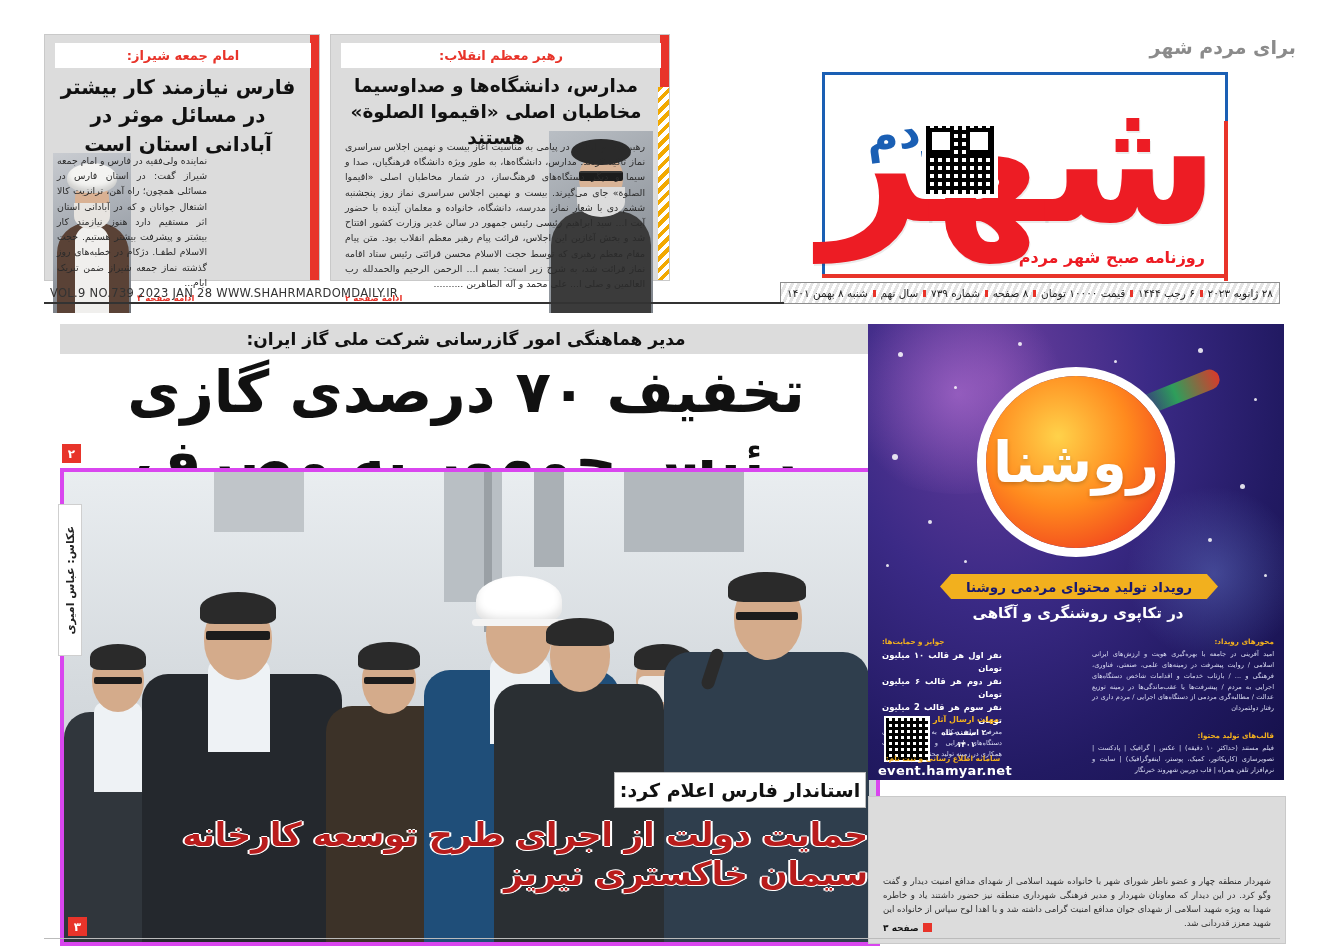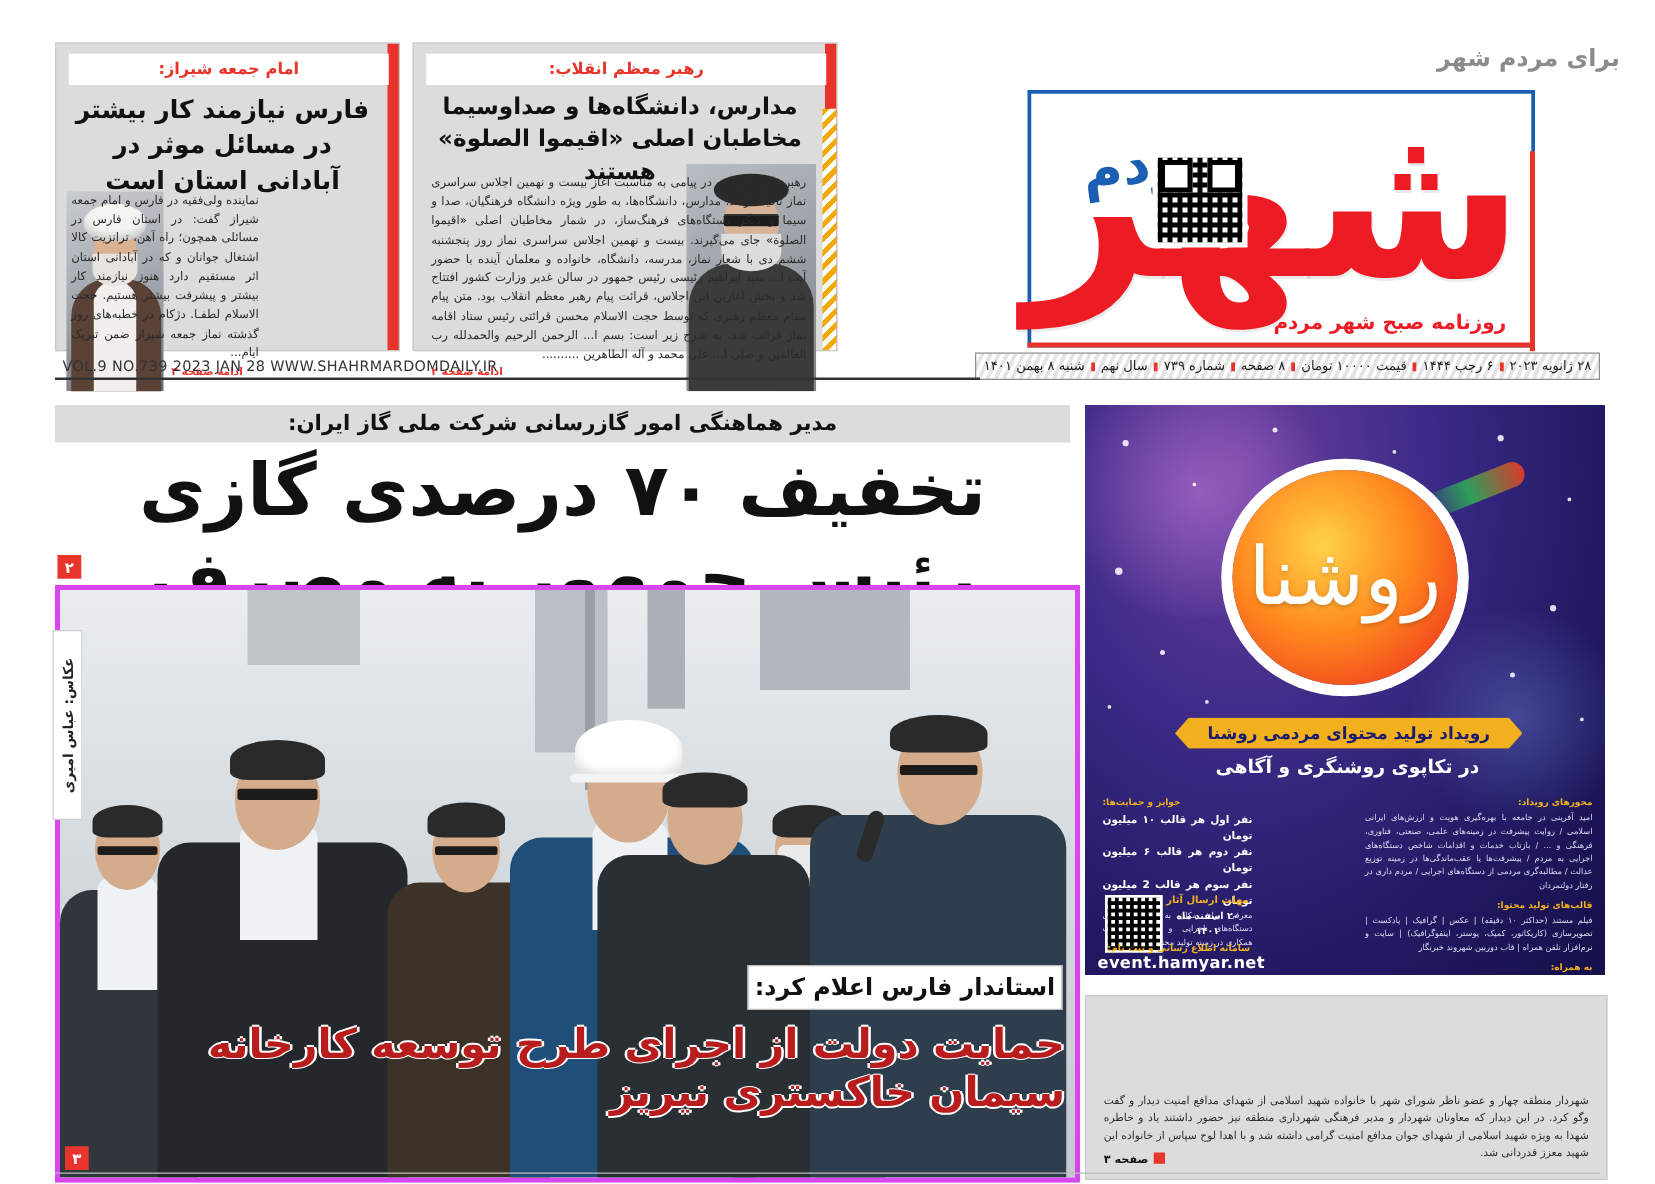--- a/index.html
+++ b/index.html
@@ -83,21 +83,21 @@
   .datestrip{position:absolute;left:44px;top:284px;width:1236px;height:20px;}
   .dateline-en{position:absolute;left:6px;top:2px;font-size:11.5px;color:#333;letter-spacing:.3px;direction:ltr;}
   .rule{position:absolute;left:44px;top:302px;width:740px;height:2px;background:#333;}
   .datebox{position:absolute;right:0;top:-2px;width:500px;height:22px;border:1px solid #8d8d8d;
      background:repeating-linear-gradient(115deg,#ffffff 0 3px,#e4e4e4 3px 6px);
      display:flex;align-items:center;justify-content:center;gap:5px;padding:0 6px;box-sizing:border-box;}
   .dateitem{font-size:10.5px;color:#222;white-space:nowrap;}
   .dot{width:7px;height:7px;background:#e8342a;display:inline-block;}
 
   
-  .leadwrap{position:absolute;left:44px;top:324px;width:812px;height:600px;}
+  .leadwrap{position:absolute;left:60px;top:324px;width:812px;height:600px;}
   .lead-kicker{position:absolute;left:0;top:0;width:812px;height:30px;background:#dcdcdc;
      display:flex;align-items:center;justify-content:center;}
   .lead-kicker span{font-size:17px;font-weight:bold;color:#111;}
   .lead-head{position:absolute;left:0;top:34px;width:812px;text-align:center;
      font-size:58px;font-weight:bold;color:#111;line-height:1.2;letter-spacing:-1px;}
   .pagebadge{position:absolute;width:19px;height:19px;background:#e8342a;color:#fff;
      font-size:12px;font-weight:bold;display:flex;align-items:center;justify-content:center;}
   .badge-top{left:2px;top:120px;}
 
   
@@ -142,21 +142,21 @@
      background:radial-gradient(ellipse at 30% 12%,#6b3f9e 0%,#3b2a86 38%,#221a63 70%,#141049 100%);}
   .star{position:absolute;background:#fff;border-radius:50%;opacity:.85;}
   .nebula{position:absolute;left:-40px;top:-30px;width:260px;height:200px;border-radius:50%;
      background:radial-gradient(circle,rgba(190,120,220,.55),rgba(120,60,170,0) 65%);}
   .nebula2{position:absolute;right:-30px;top:160px;width:200px;height:180px;border-radius:50%;
      background:radial-gradient(circle,rgba(120,150,230,.35),rgba(60,80,170,0) 65%);}
   .adlogo{position:absolute;left:118px;top:52px;width:180px;height:172px;border-radius:50%;
      background:radial-gradient(circle at 40% 35%,#ffd24a,#ff8a1e 45%,#f4511e 75%,#d8361a 100%);
      box-shadow:0 0 0 9px #ffffff;}
   .adlogo-word{position:absolute;inset:0;display:flex;align-items:center;justify-content:center;
-     color:#fff;font-size:64px;font-weight:normal;letter-spacing:-3px;text-shadow:0 2px 4px rgba(0,0,0,.2);}
+     color:#fff;font-size:56px;font-weight:bold;letter-spacing:-3px;text-shadow:0 2px 4px rgba(0,0,0,.2);}
   .comet{position:absolute;left:268px;top:58px;width:86px;height:20px;border-radius:12px;
      background:linear-gradient(90deg,rgba(255,255,255,0) 0%,#2e9e5b 45%,#d93a2b 100%);transform:rotate(-22deg);}
   .adband{position:absolute;left:72px;top:250px;width:278px;height:25px;background:#f2b01e;
      display:flex;align-items:center;justify-content:center;
      clip-path:polygon(4% 0,96% 0,100% 50%,96% 100%,4% 100%,0 50%);}
   .adband span{font-size:13.5px;font-weight:bold;color:#1a1a6e;}
   .adsub{position:absolute;left:40px;top:280px;width:340px;text-align:center;
      font-size:15px;font-weight:bold;color:#ffffff;}
   .adcol{position:absolute;font-size:6.6px;line-height:1.65;color:#d9dcf2;text-align:justify;}
   .adcol-r{right:10px;top:312px;width:182px;}
@@ -367,21 +367,21 @@
       </div>
 
       <div class="adband">
         <span>رویداد تولید محتوای مردمی روشنا</span>
       </div>
       <div class="adsub">در تکاپوی روشنگری و آگاهی</div>
 
       <div class="adcol adcol-r">
         <span class="adhd">محورهای رویداد:</span>
         <span>امید آفرینی در جامعه با بهره‌گیری هویت و ارزش‌های ایرانی اسلامی / روایت پیشرفت در زمینه‌های علمی، صنعتی، فناوری، فرهنگی و ... / بازتاب خدمات و اقدامات شاخص دستگاه‌های اجرایی به مردم / پیشرفت‌ها یا عقب‌ماندگی‌ها در زمینه توزیع عدالت / مطالبه‌گری مردمی از دستگاه‌های اجرایی / مردم داری در رفتار دولتمردان</span>
-        <span class="adhd" style="margin-top:4px">قالب‌های تولید محتوا:</span>
+        <span class="adhd" style="margin-top:16px">قالب‌های تولید محتوا:</span>
         <span>فیلم مستند (حداکثر ۱۰ دقیقه) | عکس | گرافیک | پادکست | تصویرسازی (کاریکاتور، کمیک، پوستر، اینفوگرافیک) | سایت و نرم‌افزار تلفن همراه | قاب دوربین شهروند خبرنگار</span>
         <span class="adhd" style="margin-top:4px">به همراه:</span>
         
       </div>
 
       <div class="adcol adcol-l">
         <span class="adhd" style="text-align:left;display:block">جوایز و حمایت‌ها:</span>
         <span class="prize">نفر اول هر قالب ۱۰ میلیون تومان</span>
         <span class="prize">نفر دوم هر قالب ۶ میلیون تومان</span>
         <span class="prize">نفر سوم هر قالب 2 میلیون تومان</span>

